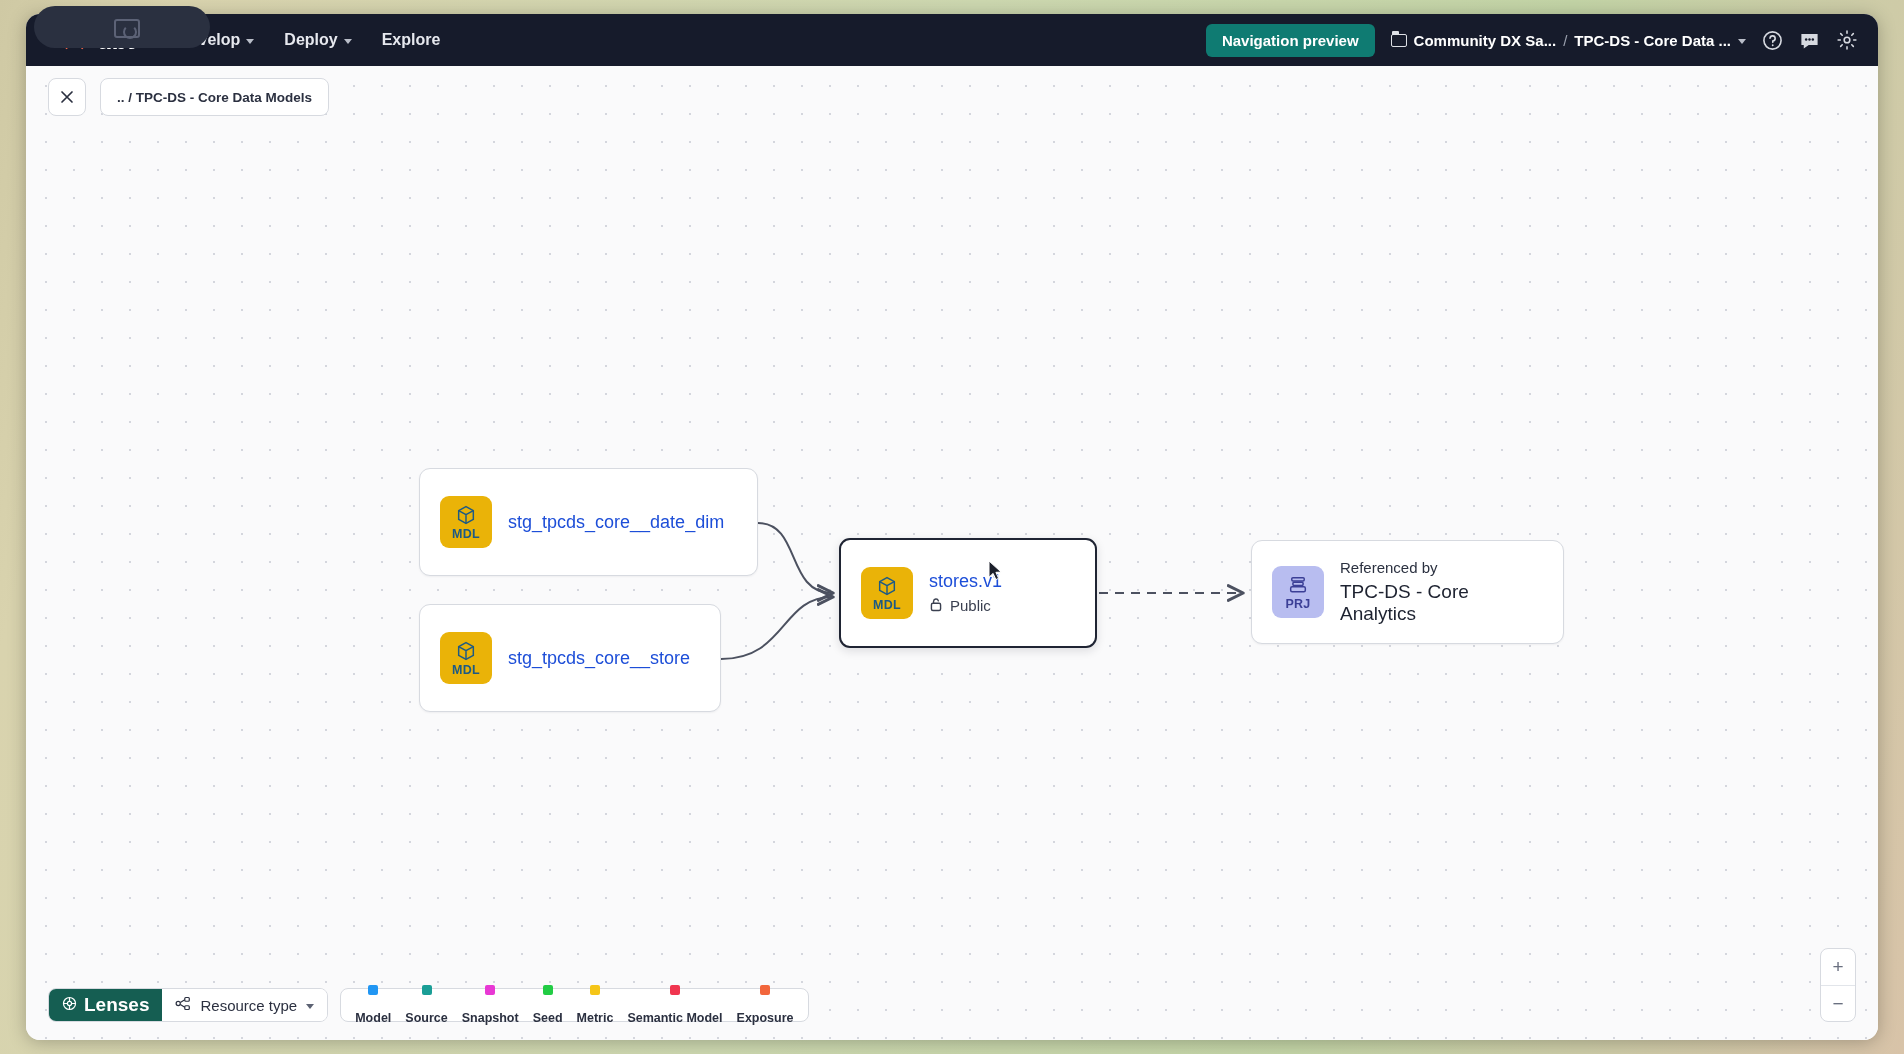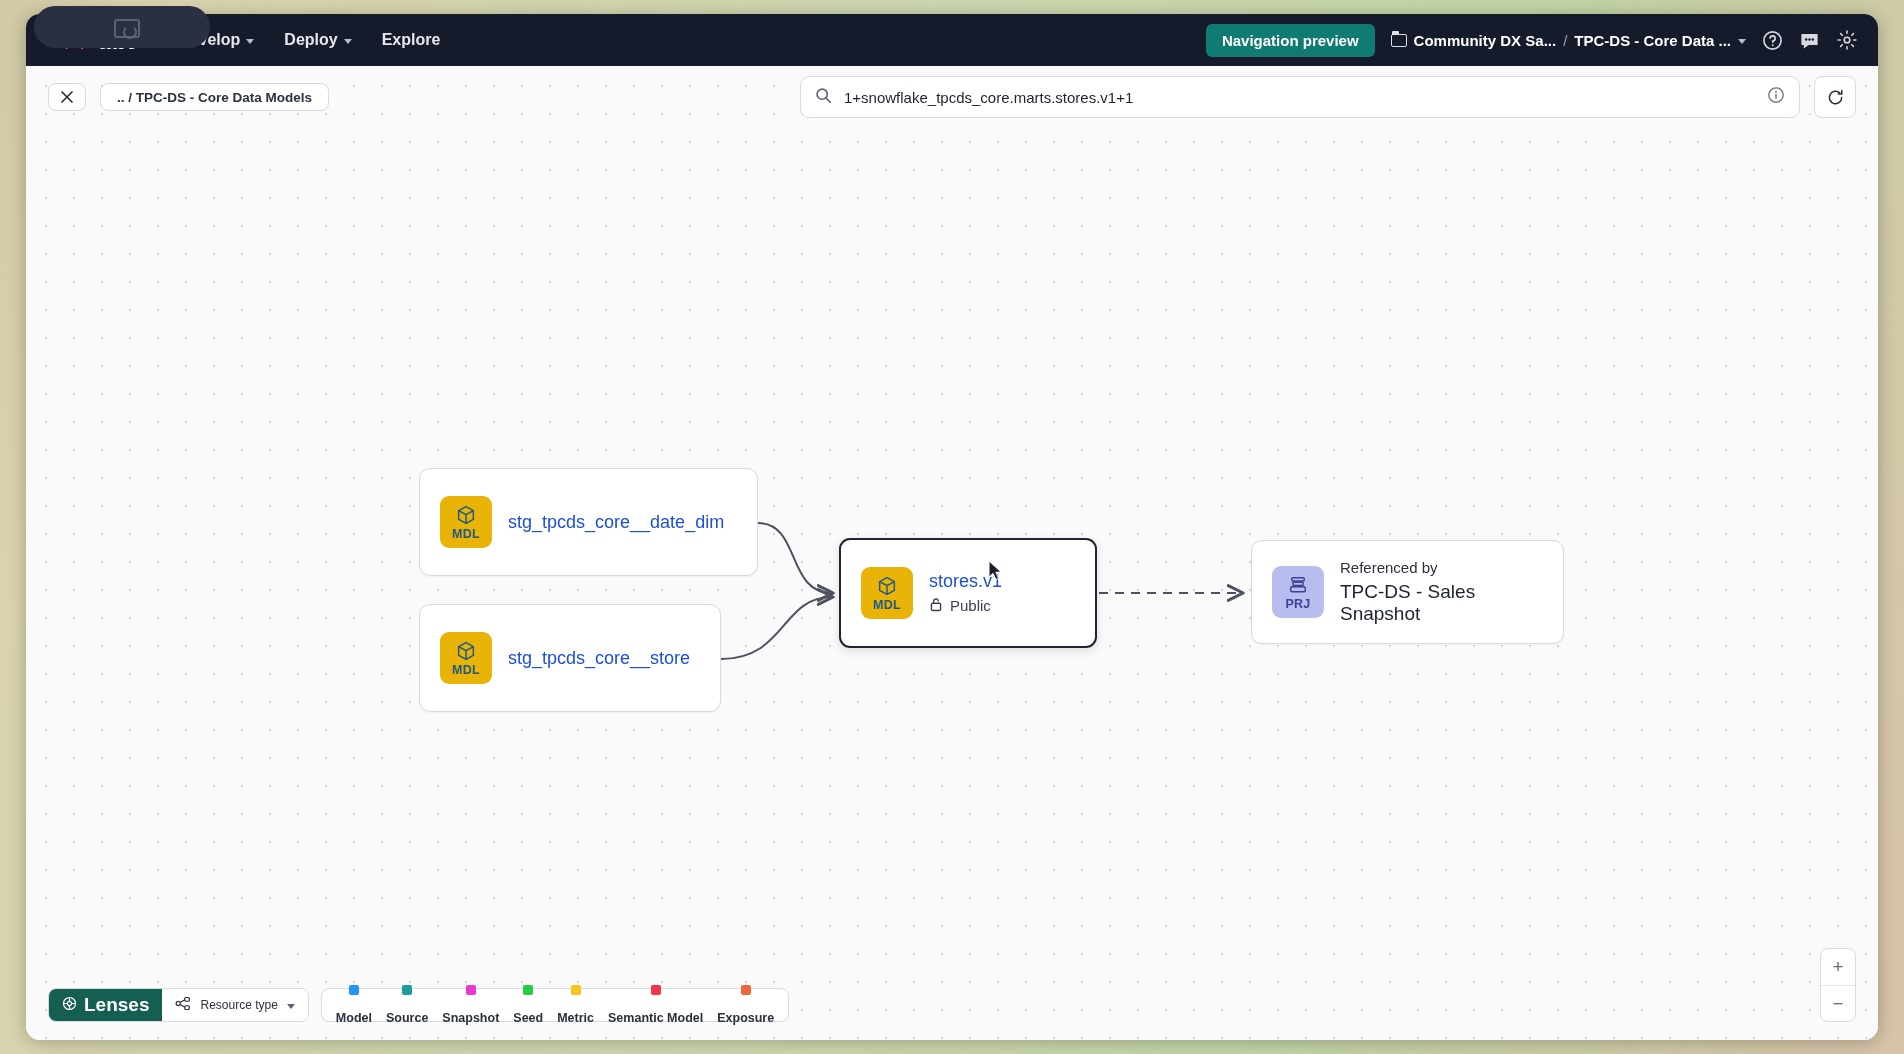--- a/index.html
+++ b/index.html
@@ -69,21 +69,21 @@
   .icon-btn { cursor:pointer; display:flex;align-items:center;justify-content:center; }
 
   
   .toolbar {
     height: 62px; display:flex; align-items:center;
     padding: 0 22px; gap: 14px; position:relative; z-index:2;
     background: transparent;
   }
   .tb-btn {
     background:#fff; border:1px solid #d7dae0; border-radius:8px;
-    height:28px; display:flex; align-items:center; justify-content:center;
+    height:38px; display:flex; align-items:center; justify-content:center;
     cursor:pointer;
   }
   .close-btn { width:38px; }
   .crumb-btn { padding: 0 16px; font-size:13.5px; font-weight:700; color:#2b3040; }
 
   .searchwrap {
     margin-left: auto; margin-right: 0;
     display:flex; align-items:center; gap: 14px;
   }
   .searchbox {
@@ -141,21 +141,21 @@
     display:flex; align-items:center; height:34px;
     border:1px solid #d7dae0; border-radius:8px; overflow:hidden; background:#fff;
   }
   .lens-btn {
     background:#155e52; color:#fff; height:100%;
     display:flex;align-items:center;gap:7px; padding:0 13px;
     font-size:19px; font-weight:600; cursor:pointer;
   }
   .restype-btn {
     display:flex;align-items:center;gap:9px;padding:0 13px;height:100%;
-    font-size:12px; color:#2b3040; cursor:pointer; background:#fff;
+    font-size:15px; color:#2b3040; cursor:pointer; background:#fff;
   }
   .legend {
     display:flex; align-items:center; gap:14px; height:34px;
     background:#fff; border:1px solid #d7dae0; border-radius:8px; padding: 0 14px;
   }
   .legend-item { display:flex; align-items:center; gap:16px; font-size:12.5px; color:#2b3040; font-weight:600;flex-direction:column;}
   .swatch { width:10px;height:10px;border-radius:2px; }
 
   .zoomctrl {
     position:absolute; right:22px; bottom:18px; z-index:4;
@@ -242,44 +242,20 @@
   <div class="canvas">
 
     <div class="toolbar">
       <div class="tb-btn close-btn">
         <svg width="16" height="16" viewBox="0 0 16 16" stroke="#2b3040" stroke-width="1.7" stroke-linecap="round">
           <path d="M3 3l10 10M13 3L3 13"></path>
         </svg>
       </div>
       <div class="tb-btn crumb-btn">.. / TPC-DS - Core Data Models</div>
 
-      <div class="searchwrap">
-        <div class="searchbox">
-          <span>
-            <svg width="17" height="17" viewBox="0 0 18 18" fill="none" stroke="#5c6273" stroke-width="1.7">
-              <circle cx="7.6" cy="7.6" r="5.4"></circle>
-                <path d="M11.6 11.6 16 16" stroke-linecap="round"></path>
-            </svg>
-          </span>
-          <input class="search-input" type="text" value="1+snowflake_tpcds_core.marts.stores.v1+1" style="">
-          <span>
-            <svg width="18" height="18" viewBox="0 0 20 20" fill="none" stroke="#6b7080" stroke-width="1.5">
-              <circle cx="10" cy="10" r="8"></circle>
-              <path d="M10 6.2v.1" stroke-linecap="round" stroke-width="2"></path>
-              <path d="M10 9v5" stroke-linecap="round"></path>
-            </svg>
-          </span>
-        </div>
-        <div class="tb-btn refresh-btn">
-          <svg width="19" height="19" viewBox="0 0 20 20" fill="none" stroke="#2b3040" stroke-width="1.6" stroke-linecap="round">
-            <path d="M16.5 10a6.5 6.5 0 1 1-1.9-4.6"></path>
-            <path d="M16.6 2.6v3.6h-3.6"></path>
-          </svg>
-        </div>
-      </div>
     </div>
 
     <svg class="graph" viewBox="0 0 1852 974" preserveAspectRatio="none">
       <defs>
         <marker id="ah" markerWidth="9" markerHeight="9" refX="7.4" refY="4.5" orient="auto">
           <path d="M0.5 0.8 L8 4.5 L0.5 8.2" fill="none" stroke="#4c5160" stroke-width="1.5" stroke-linecap="round" stroke-linejoin="round"></path>
         </marker>
       </defs>
 
       <path d="M732 457 C 775 457, 760 527, 806 527" fill="none" stroke="#4c5160" stroke-width="2" marker-end="url(#ah)"></path>
@@ -343,21 +319,21 @@
         <div class="badge badge-prj">
           <svg width="22" height="22" viewBox="0 0 24 24" fill="none" stroke="#3b3f96" stroke-width="1.6" stroke-linejoin="round">
             <rect x="5.2" y="4" width="13.6" height="3.6" rx="1.3"></rect>
             <rect x="6.4" y="9" width="11.2" height="3.6" rx="1.3"></rect>
             <rect x="4" y="14" width="16" height="5.4" rx="1.6"></rect>
           </svg>
           <span class="badge-label">PRJ</span>
         </div>
         <div class="node-texts">
           <span class="node-eyebrow">Referenced by</span>
-          <span class="node-strong">TPC-DS - Sales Snapshot</span>
+          <span class="node-strong">TPC-DS - Core Analytics</span>
         </div>
       </div>
     </div>
 
     <span class="cursor" style="left:962px; top:494px;">
       <svg width="15" height="21" viewBox="0 0 15 21">
         <path d="M1 1 L1 17.2 L5.1 13.4 L7.9 19.6 L10.6 18.3 L7.9 12.3 L13.2 12.1 Z" fill="#1c1f2b" stroke="#fff" stroke-width="1"></path>
       </svg>
     </span>
 

